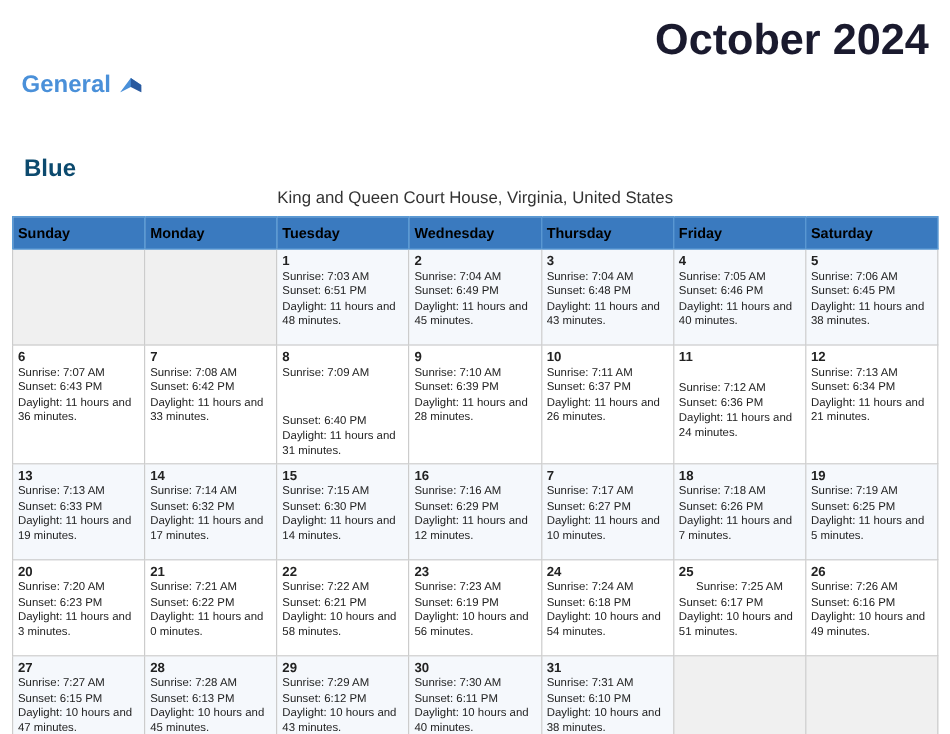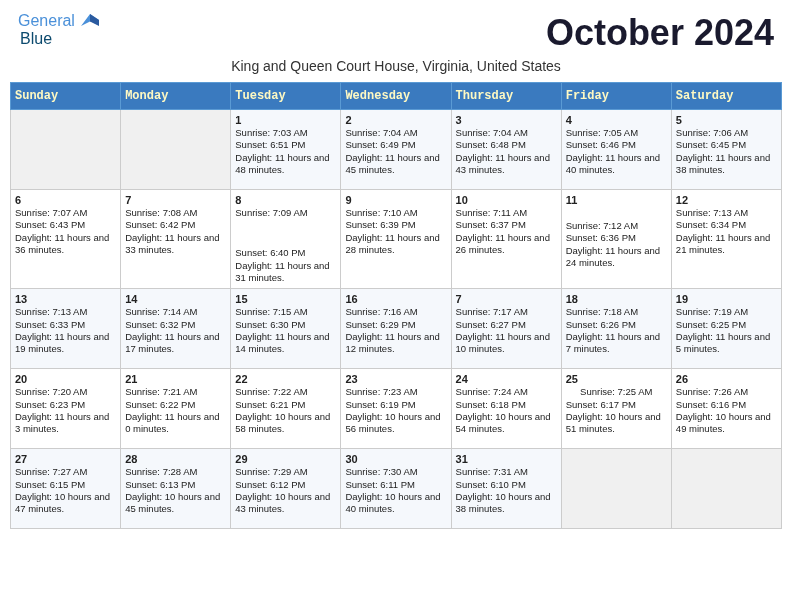--- a/index.html
+++ b/index.html
@@ -14,24 +14,25 @@
       justify-content: space-between;
       align-items: flex-start;
       padding: 12px 18px 4px 18px;
     }
     .logo {
       display: flex;
       flex-direction: column;
       align-items: flex-start;
     }
     .logo-text {
-      font-size: 16px;
-      font-weight: normal;
+      font-size: 20px;
+      font-weight: bold;
       color: #1a3a5c;
       line-height: 1.1;
+      margin-top: 48px;
     }
     .logo-text span {
       color: #4a90d9;
     }
     .logo-icon {
       width: 18px;
       height: 12px;
       margin-left: 2px;
     }
     .logo-line {
@@ -53,27 +54,26 @@
     .calendar-wrapper {
       padding: 0 10px 10px 10px;
     }
     table {
       width: 100%;
       border-collapse: collapse;
       table-layout: fixed;
     }
     thead th {
       background-color: #3a7abf;
-      color: #fef9c3;
+      color: #000000;
       font-size: 12px;
       font-weight: bold;
       padding: 6px 4px;
       text-align: left;
       border: 1px solid #5a9ad4;
-      font-family: Liberation Mono, monospace;
     }
     tbody td {
       vertical-align: top;
       border: 1px solid #ccc;
       padding: 4px 4px;
       font-size: 9.5px;
       color: #222;
       background: #fff;
       min-height: 70px;
       height: 80px;

